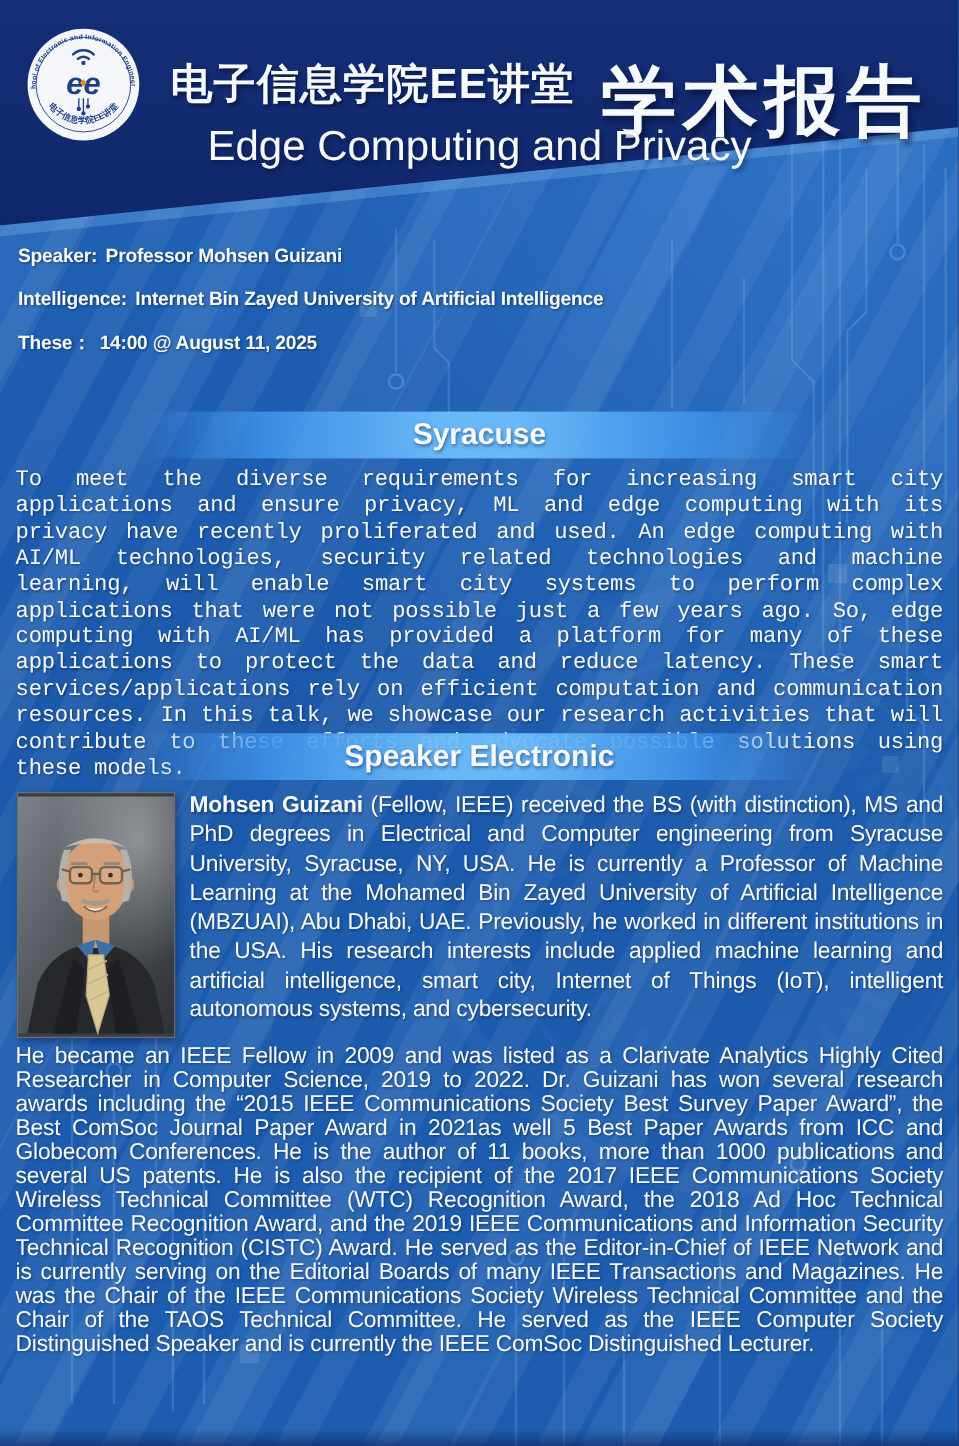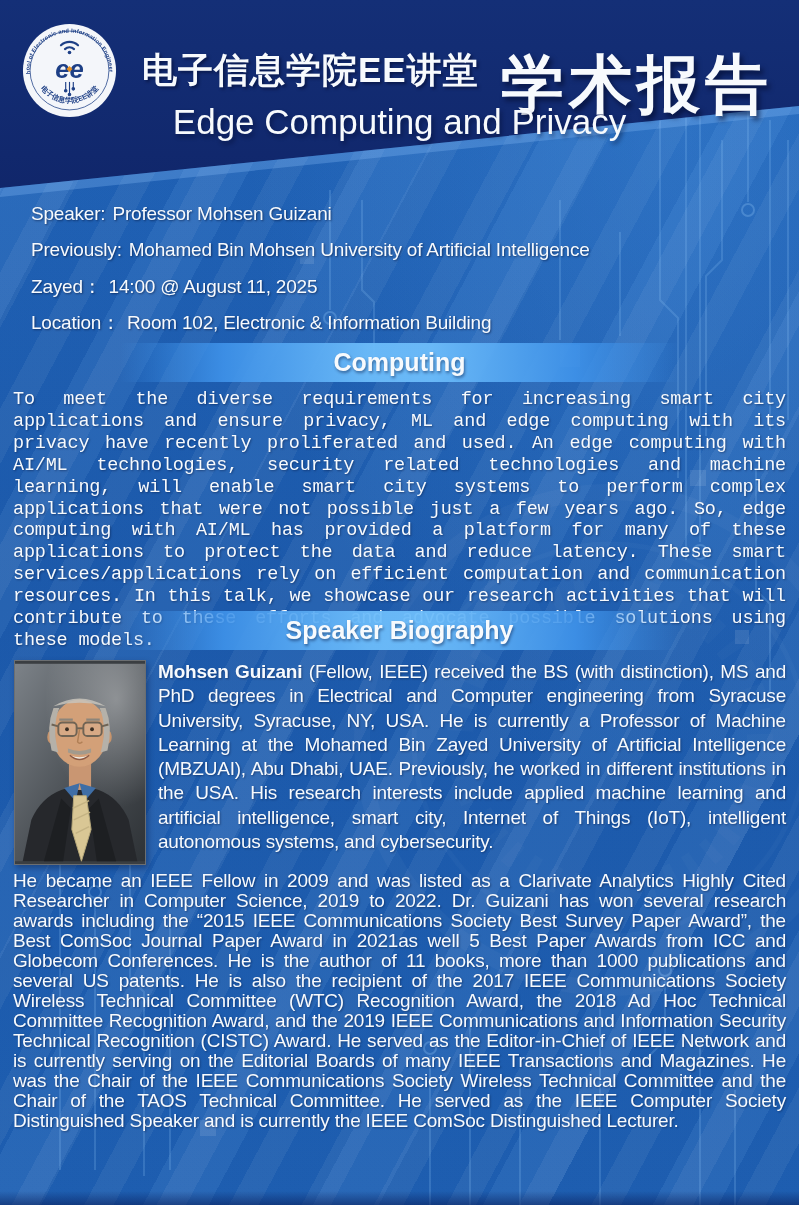--- a/index.html
+++ b/index.html
@@ -23,22 +23,22 @@
     background:rgba(135,190,248,0.30);
     clip-path:polygon(0 188px,799px 106px,799px 114px,0 197px);}
   .logo{position:absolute;left:22px;top:23px;width:95px;height:95px;z-index:3;}
   .brand{position:absolute;left:142px;top:47px;z-index:3;font-size:35px;font-weight:700;
     letter-spacing:1px;text-shadow:2px 2px 3px rgba(0,8,40,0.5);white-space:nowrap;}
   .banner{position:absolute;right:26px;top:42px;z-index:3;font-size:63px;font-weight:700;
     letter-spacing:5px;text-shadow:3px 4px 5px rgba(0,8,40,0.6);white-space:nowrap;}
   .title{position:absolute;left:0;right:0;top:101px;margin:0;z-index:3;text-align:center;
     font-size:35px;font-weight:400;line-height:42px;text-shadow:2px 3px 4px rgba(0,8,40,0.45);}
   .title span{display:block;}
-  .info{position:absolute;left:15px;top:196px;z-index:3;font-weight:400;font-size:19px;
-    letter-spacing:-0.2px;text-shadow:1px 1px 2px rgba(0,10,40,0.5);margin-left:16px;}
+  .info{position:absolute;left:15px;top:196px;z-index:3;font-weight:700;font-size:16px;
+    letter-spacing:-0.2px;text-shadow:1px 1px 2px rgba(0,10,40,0.5);}
   .info .row{line-height:36.4px;white-space:nowrap;}
   .info .val{margin-left:7px;}
   .band{position:absolute;left:0;right:0;height:39px;z-index:3;display:flex;align-items:center;
     justify-content:center;font-size:25px;font-weight:700;text-shadow:1px 2px 3px rgba(0,10,50,0.45);
     background:linear-gradient(90deg, rgba(80,160,240,0) 15%, rgba(63,147,234,0.9) 28%,
       rgba(108,188,250,0.95) 46%, rgba(108,188,250,0.95) 54%, rgba(63,147,234,0.9) 72%,
       rgba(80,160,240,0) 85%);}
   .band-abstract{top:343px;}
   .band-bio{top:611px;}
   .abstract{position:absolute;left:13px;right:13px;top:389px;margin:0;z-index:3;
@@ -151,37 +151,34 @@
 
   <h1 class="title">
     <span>Edge Computing and Privacy</span>
   </h1>
 
   <div class="info">
     <div class="row">
       <span class="lbl">Speaker:</span><span class="val">Professor Mohsen Guizani</span>
     </div>
     <div class="row">
-      <span class="lbl">Previously:</span><span class="val">Mohamed Bin Mohsen University of Artificial Intelligence</span>
+      <span class="lbl">Intelligence:</span><span class="val">Internet Bin Zayed University of Artificial Intelligence</span>
     </div>
     <div class="row">
-      <span class="lbl">Zayed：</span><span class="val">14:00 @ August 11, 2025</span>
-    </div>
-    <div class="row">
-      <span class="lbl">Location：</span><span class="val">Room 102, Electronic &amp; Information Building</span>
+      <span class="lbl">These：</span><span class="val">14:00 @ August 11, 2025</span>
     </div>
   </div>
 
   <div class="band band-abstract">
-    <span>Computing</span>
+    <span>Syracuse</span>
   </div>
   <p class="abstract">To meet the diverse requirements for increasing smart city applications and ensure privacy, ML and edge computing with its privacy have recently proliferated and used. An edge computing with AI/ML technologies, security related technologies and machine learning, will enable smart city systems to perform complex applications that were not possible just a few years ago. So, edge computing with AI/ML has provided a platform for many of these applications to protect the data and reduce latency. These smart services/applications rely on efficient computation and communication resources. In this talk, we showcase our research activities that will contribute to these efforts and advocate possible solutions using these models.</p>
 
   <div class="band band-bio">
-    <span>Speaker Biography</span>
+    <span>Speaker Electronic</span>
   </div>
 
   <div class="bio-top">
     <div class="photo">
       <svg width="130" height="203" viewBox="0 0 135 205">
         <defs>
           <linearGradient id="pg" x1="0" y1="0" x2="1" y2="1">
             <stop offset="0" stop-color="#7c8288"></stop>
               <stop offset="0.55" stop-color="#4b5055"></stop>
             <stop offset="1" stop-color="#2e3236"></stop>

